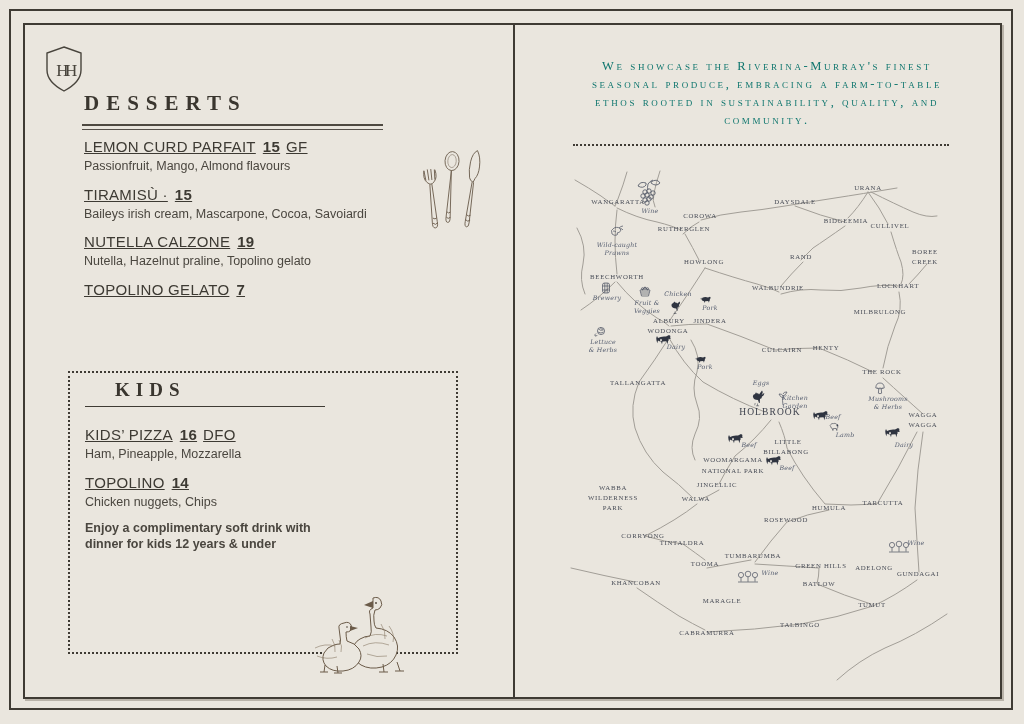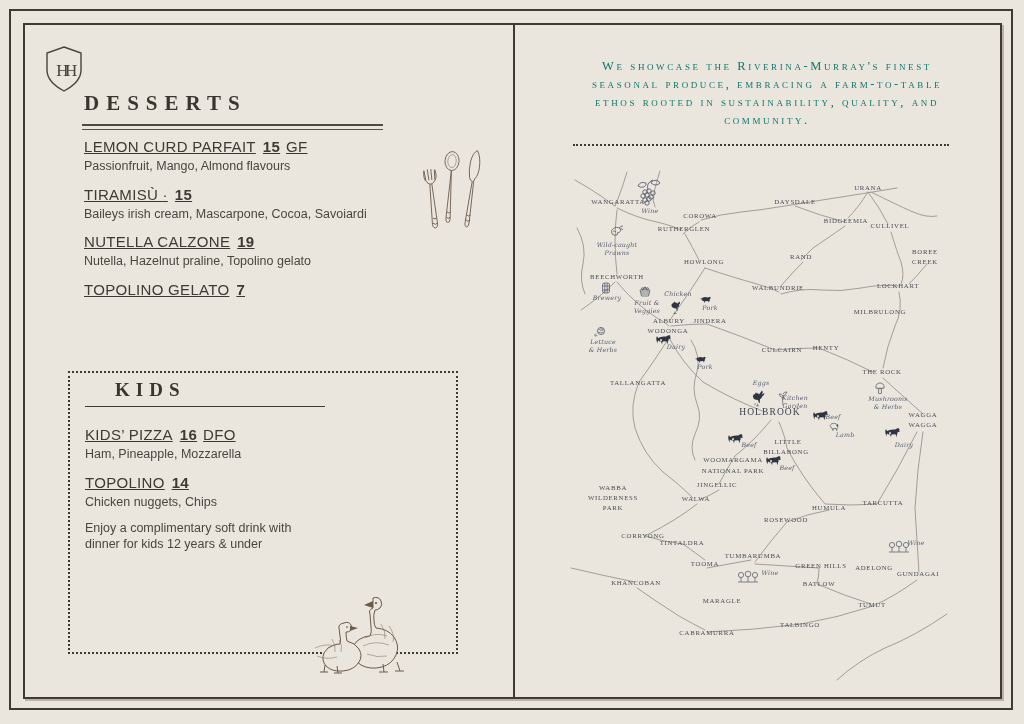--- a/index.html
+++ b/index.html
@@ -21,21 +21,21 @@
   .item-name{font-size:15px;color:#3d3a33;letter-spacing:.3px;line-height:19px;text-decoration:underline;}
   .item-name .price{font-weight:bold;margin-left:7px;}
   .item-name .tags{margin-left:6px;}
   .item-name .tags:empty{display:none;}
   .item-desc{font-size:12.5px;color:#4a463f;margin-top:3px;line-height:15.5px;white-space:pre-line;}
   .cutlery{position:absolute;left:415px;top:140px;}
   .kids-box{position:absolute;left:68px;top:371px;width:390px;height:283px;border:2px dotted #3f3b34;box-sizing:border-box;}
   .kids-title{position:absolute;left:83px;top:379px;font-size:19px;letter-spacing:6px;margin-left:32px;}
   .kids-rule{position:absolute;left:85px;top:406px;width:240px;border-top:1.5px solid #3f3b34;}
   .kids-list{position:absolute;left:85px;top:425px;width:340px;}
-  .kids-note{font-size:12.5px;color:#4a463f;line-height:16px;white-space:pre-line;margin-top:0;}
+  .kids-note{font-size:12.5px;color:#4a463f;line-height:16px;white-space:pre-line;margin-top:0;font-weight:bold;}
   .geese{position:absolute;left:295px;top:566px;z-index:3;}
   .intro{position:absolute;left:548px;top:57px;width:438px;text-align:center;
     font-family:"Liberation Serif",serif;font-variant:small-caps;font-size:12.5px;
     letter-spacing:2.6px;line-height:18px;color:#0f766e;white-space:pre-line;}
   .intro-rule{position:absolute;left:573px;top:144px;width:376px;border-bottom:2px dotted #3f3b34;}
   .map{position:absolute;left:565px;top:168px;}
   .map .roads path{stroke:#a29e97;stroke-width:1;fill:none;stroke-linecap:round;}
   .map text{text-anchor:middle;}
   .map text.town{font-family:"Liberation Serif",serif;font-size:6.8px;fill:#4a4e58;letter-spacing:.7px;}
   .map text.big{font-size:9.5px;letter-spacing:1.1px;fill:#3e424d;}

